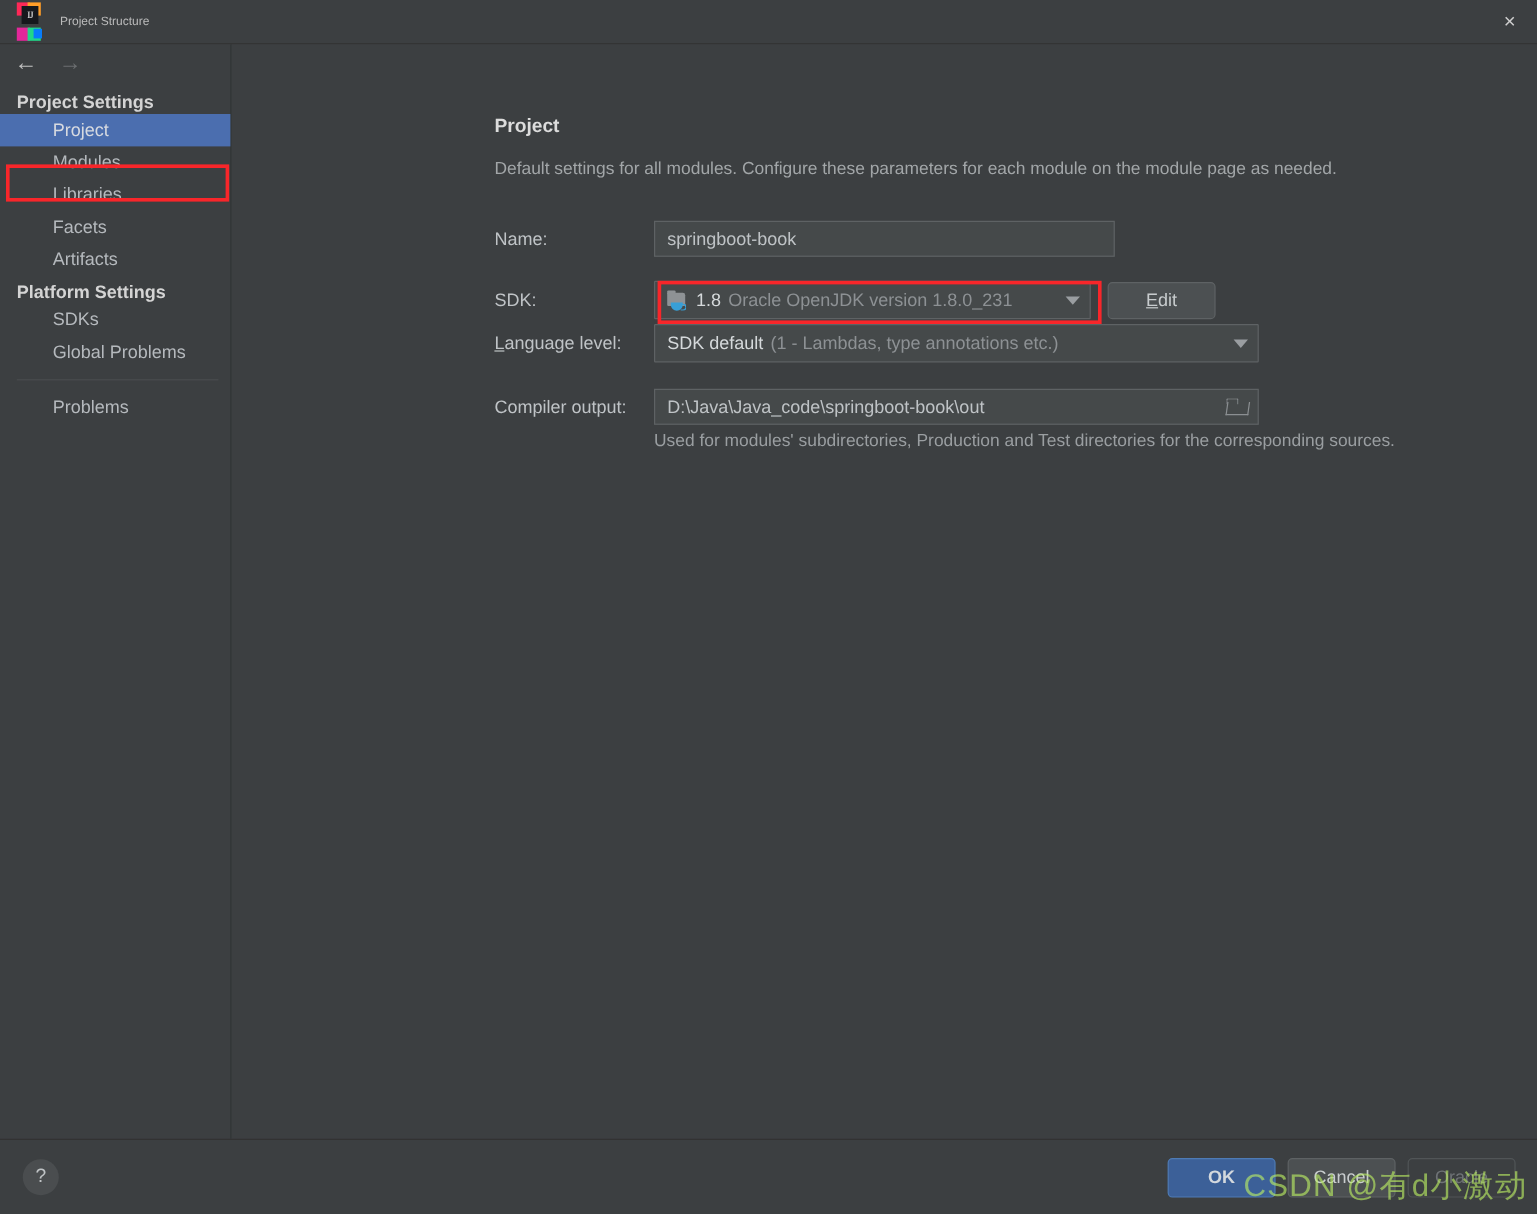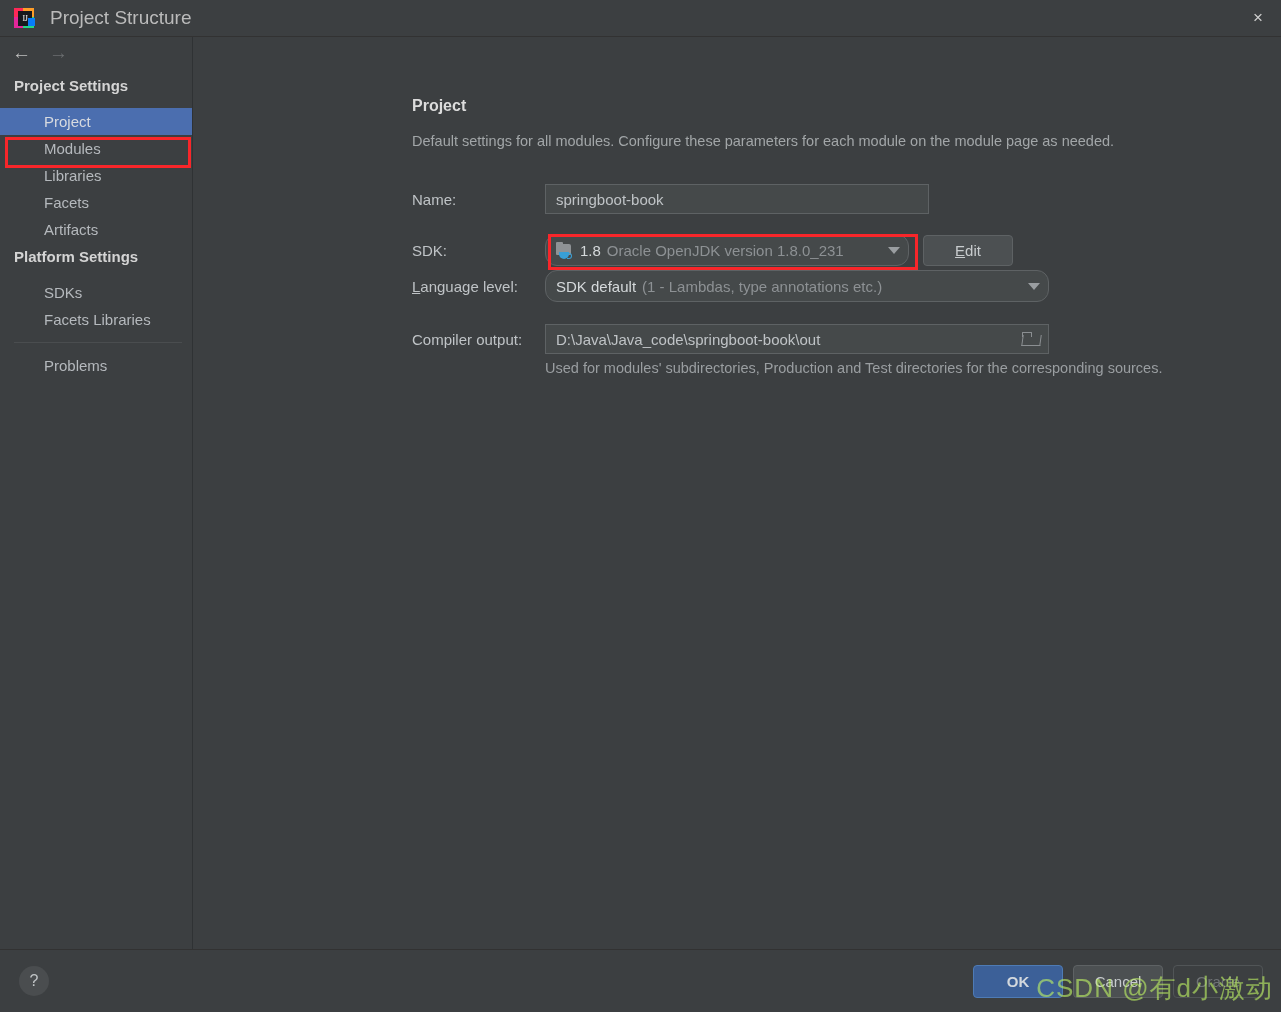--- a/index.html
+++ b/index.html
@@ -27,21 +27,21 @@
   .titlebar {
     height: 36px;
     background: #3c3f41;
     border-bottom: 1px solid #323232;
     display: flex;
     align-items: center;
     position: relative;
     flex: none;
   }
   .app-icon {
-    width: 20px; height: 20px;
+    width: 20px; height: 32px;
     margin-left: 14px;
     position: relative;
     flex: none;
   }
   .app-icon .q {
     position: absolute; width: 11px; height: 11px;
   }
   .app-icon .q1 { left: 0; top: 0; background: #fe2857; }
   .app-icon .q2 { right: 0; top: 0; background: #ff9d28; }
   .app-icon .q3 { left: 0; bottom: 0; background: #e3279a; }
@@ -55,21 +55,21 @@
     font-family: "Liberation Serif", serif;
     letter-spacing: -0.5px;
   }
   .app-icon .blue {
     position: absolute; right: -1px; bottom: 2px;
     width: 7px; height: 8px; background: #087cfa;
   }
   .title-text {
     margin-left: 16px;
     color: #bbbbbb;
-    font-size: 19px;
+    font-size: 10px;
   }
   .close-btn {
     position: absolute;
     right: 0; top: 0;
     width: 46px; height: 35px;
     display: flex; align-items: center; justify-content: center;
     color: #cfcfcf;
     font-size: 17px;
     cursor: pointer;
   }
@@ -104,21 +104,21 @@
     user-select: none;
   }
   .nav-back { color: #c0c0c0; }
   .nav-fwd  { color: #6b6e70; }
 
   .tree { padding-top: 5px; }
   .tree-group {
     color: #d4d4d4;
     font-size: 15px;
     font-weight: bold;
-    padding: 5px 0 14px 14px;
+    padding: 5px 0 1px 14px;
   }
   .tree-item {
     color: #b5b9bd;
     font-size: 15px;
     padding: 5px 0 5px 44px;
     cursor: pointer;
     position: relative;
   }
   .tree-item.selected {
     background: #4b6eaf;
@@ -175,21 +175,21 @@
     box-sizing: border-box;
     position: relative;
   }
   .textfield.name { width: 384px; }
   .textfield.output { width: 504px; padding-right: 36px; }
 
   .combo {
     height: 32px;
     background: #45494a;
     border: 1px solid #5e6264;
-    border-radius: 12px;
+    border-radius: 1px;
     color: #cdd1d3;
     font-size: 15px;
     display: flex;
     align-items: center;
     padding: 0 8px 0 10px;
     box-sizing: border-box;
     position: relative;
     cursor: pointer;
   }
   .combo.sdk { width: 364px; }
@@ -373,21 +373,21 @@
       <div class="tree">
         <div class="tree-group">Project Settings</div>
         <div class="tree-item selected">Project</div>
         <div class="tree-item">Modules</div>
         <div class="tree-item">Libraries</div>
         <div class="tree-item">Facets</div>
         <div class="tree-item">Artifacts</div>
 
         <div class="tree-group">Platform Settings</div>
         <div class="tree-item">SDKs</div>
-        <div class="tree-item">Facets Libraries</div>
+        <div class="tree-item">Global Problems</div>
 
         <div class="tree-sep"></div>
         <div class="tree-item">Problems</div>
       </div>
 
       <div class="annot" id="annot-sidebar"></div>
     </div>
 
     <div class="main">
       <div class="page-title">Project</div>

